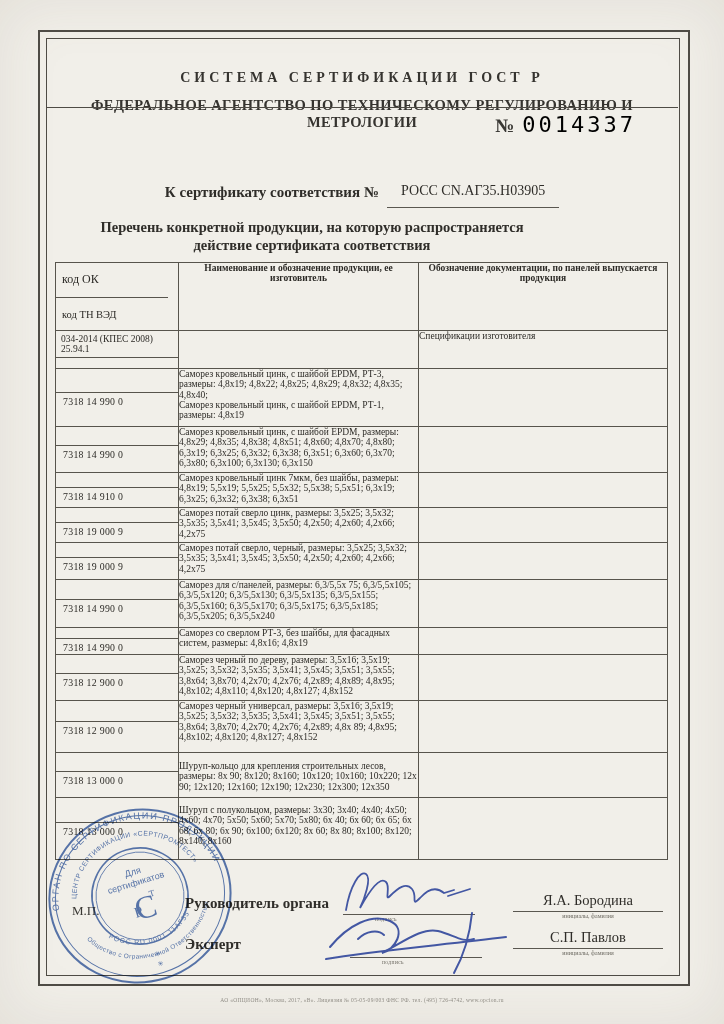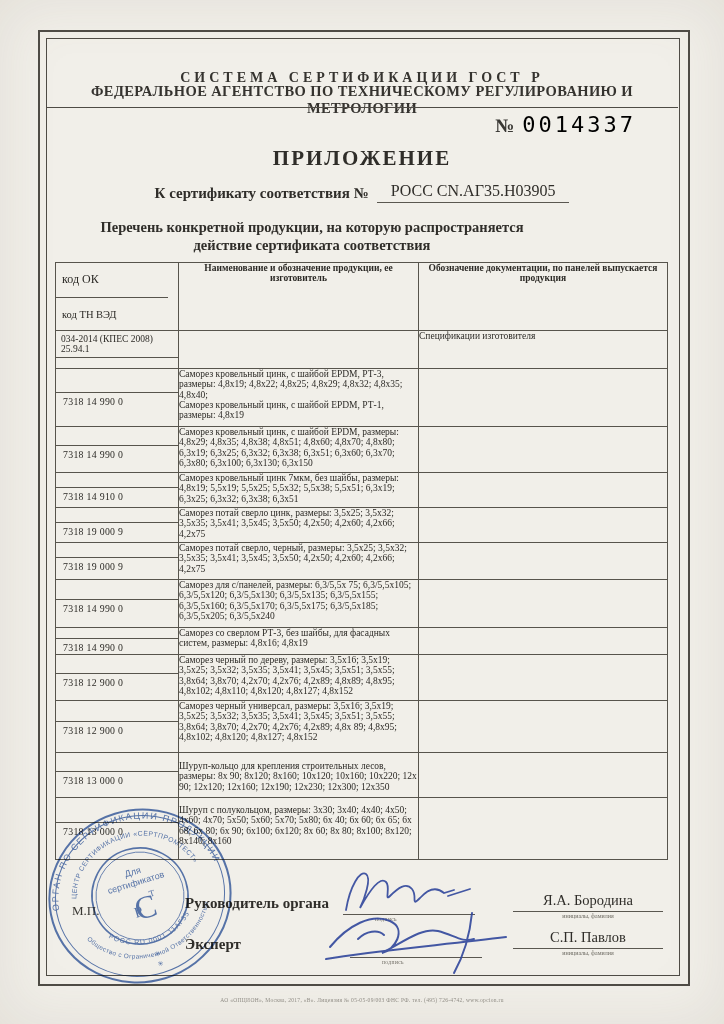--- a/index.html
+++ b/index.html
@@ -5,34 +5,34 @@
   html,body{margin:0;padding:0;}
   body{background:#e8e6e0;font-family:"Liberation Serif",serif;}
   .page{position:relative;width:724px;height:1024px;background:#f1efe9;overflow:hidden;
         box-shadow:inset 0 0 60px rgba(120,110,90,.12);}
   .outer-frame{position:absolute;left:38px;top:30px;width:648px;height:952px;
                border:2px solid #4e4b45;}
   .inner-frame{position:absolute;left:46px;top:38px;width:632px;height:936px;
                border:1px solid #4e4b45;}
   .hdr-title{position:absolute;left:46px;top:50px;width:632px;text-align:center;
              font-size:14px;font-weight:bold;letter-spacing:4px;color:#35332f;margin-top:20px;}
-  .hdr-agency{position:absolute;left:46px;top:83px;width:632px;text-align:center;
+  .hdr-agency{position:absolute;left:46px;top:97px;width:632px;text-align:center;
               font-size:14.5px;font-weight:bold;letter-spacing:.4px;color:#35332f;}
   .hdr-divider{position:absolute;left:47px;top:107px;width:631px;border-top:1px solid #4e4b45;}
   .number-line{position:absolute;left:46px;top:112px;width:590px;text-align:right;}
   .number-line .nosign{font-size:19px;font-weight:bold;color:#3a3834;margin-right:8px;}
   .number-line .digits{font-family:"DejaVu Sans Mono",monospace;font-size:22px;
                        letter-spacing:3px;color:#000000;}
   .doc-title{position:absolute;left:46px;top:146px;width:632px;text-align:center;
              font-size:21px;font-weight:bold;letter-spacing:2px;color:#2f2d29;}
   .cert-line{position:absolute;left:46px;top:184px;width:632px;text-align:center;
              font-size:15px;color:#2f2d29;}
   .cert-line .lbl{font-weight:bold;}
   .cert-line .val{display:inline-block;border-bottom:1px solid #5a5750;
-                  padding:0 14px 2px 14px;margin-left:8px;font-size:16px;
+                  padding:0 14px 8px 14px;margin-left:8px;font-size:14px;
                   transform:translateY(-2px);}
   .subtitle{position:absolute;left:46px;top:218px;width:532px;text-align:center;
             font-size:14.5px;font-weight:bold;line-height:1.25;color:#2f2d29;}
   
   table.products{position:absolute;left:55px;top:262px;width:612px;
                  border-collapse:collapse;table-layout:fixed;}
   table.products td{border:1px solid #57544c;padding:0;vertical-align:top;
                     font-size:9.5px;line-height:1.08;color:#2c2a26;overflow:hidden;}
   td.c2{padding:3px 4px 2px 7px;margin-left:30px;}
   td.c3{padding:3px 4px 2px 8px;vertical-align:middle;}
@@ -79,21 +79,20 @@
   <div class="inner-frame"></div>
 
   <div class="hdr-title">СИСТЕМА СЕРТИФИКАЦИИ ГОСТ Р</div>
   <div class="hdr-agency">ФЕДЕРАЛЬНОЕ АГЕНТСТВО ПО ТЕХНИЧЕСКОМУ РЕГУЛИРОВАНИЮ И МЕТРОЛОГИИ</div>
   <div class="hdr-divider"></div>
 
   <div class="number-line">
     <span class="nosign">№</span><span class="digits">0014337</span>
   </div>
 
-  <div class="doc-title">ПРИЛОЖЕНИЕ</div>
 
   <div class="cert-line">
     <span class="lbl">К сертификату соответствия №</span><span class="val">РОСС CN.АГ35.Н03905</span>
   </div>
 
   <div class="subtitle pre">Перечень конкретной продукции,  на которую распространяется
 действие сертификата соответствия</div>
 
   <table class="products">
     <colgroup>

